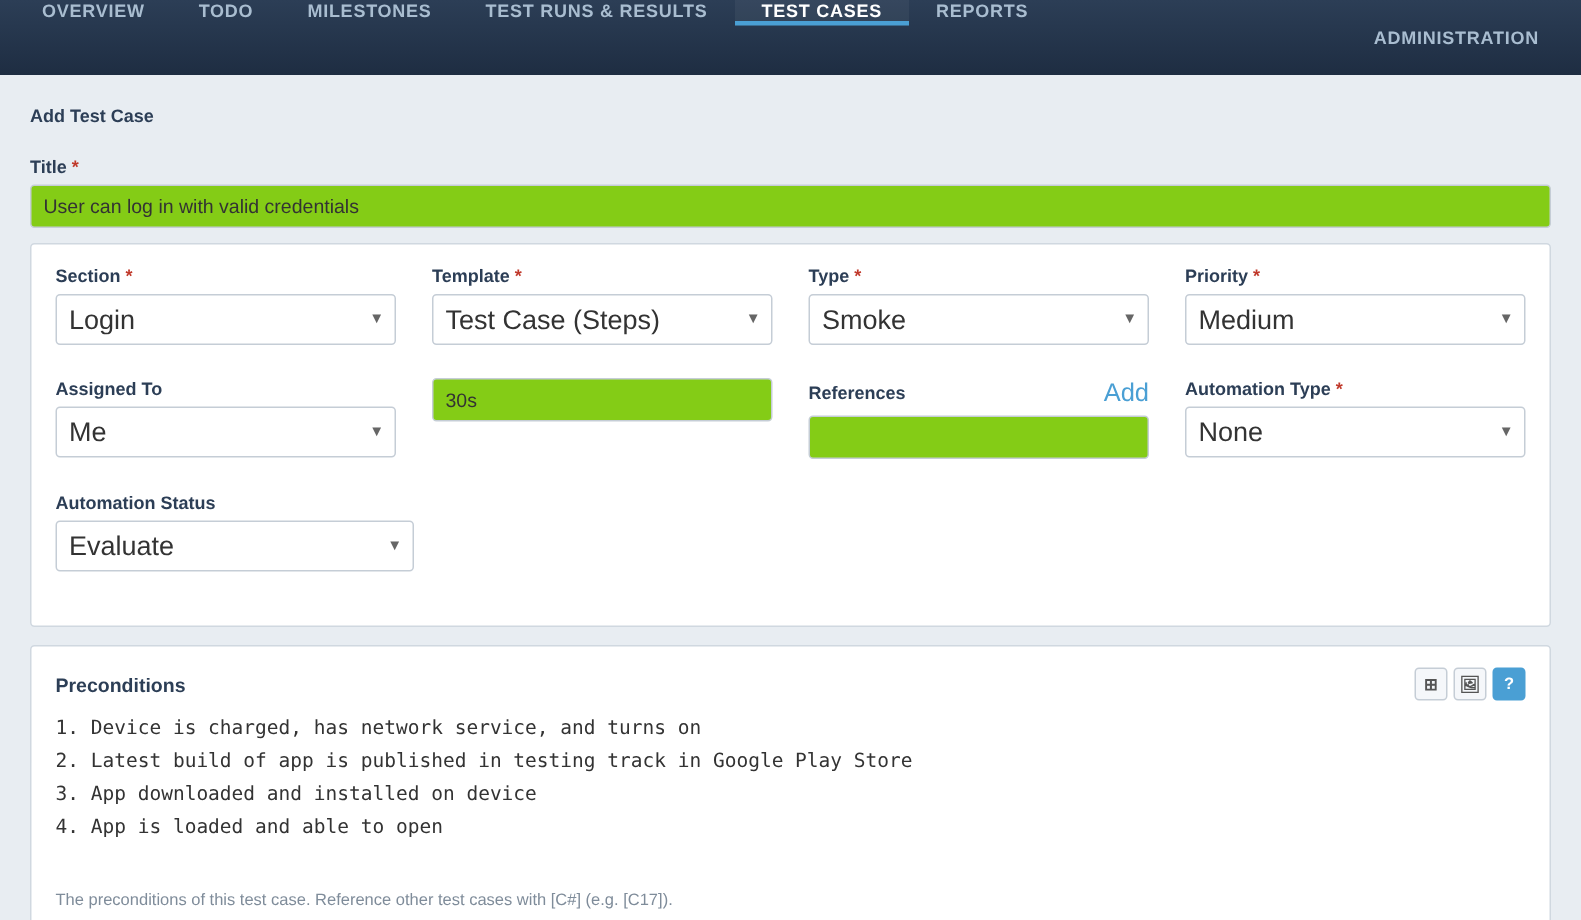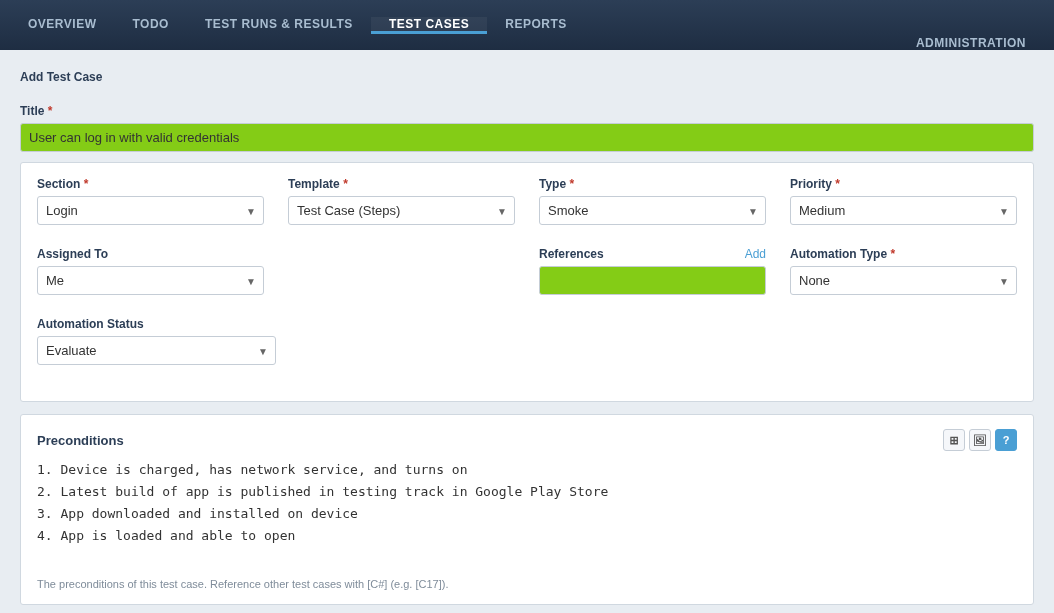--- a/index.html
+++ b/index.html
@@ -13,21 +13,21 @@
     
     nav {
       background: linear-gradient(180deg, #2c3e56 0%, #1e2d42 100%);
       display: flex;
       align-items: stretch;
       height: 50px;
       padding: 0 10px;
     }
     nav .nav-items {
       display: flex;
-      align-items: center;
+      align-items: flex-start;
       flex: 1;
     }
     nav .nav-item {
       display: flex;
       align-items: center;
       padding: 0 18px;
       color: #a9bdd0;
       font-size: 12px;
       font-weight: bold;
       letter-spacing: 0.5px;
@@ -35,21 +35,21 @@
       text-transform: uppercase;
       border-bottom: 3px solid transparent;
     }
     nav .nav-item.active {
       color: #fff;
       border-bottom: 3px solid #4a9fd4;
       background: rgba(255,255,255,0.05);
     }
     nav .nav-admin {
       display: flex;
-      align-items: flex-end;
+      align-items: center;
       padding: 0 18px;
       color: #a9bdd0;
       font-size: 12px;
       font-weight: bold;
       letter-spacing: 0.5px;
       cursor: pointer;
       text-transform: uppercase;
       margin-left: auto;
     }
 
@@ -114,21 +114,21 @@
 
     
     .select-wrapper {
       position: relative;
     }
     .select-wrapper select {
       width: 100%;
       border: 1px solid #c5cdd6;
       border-radius: 3px;
       padding: 6px 28px 6px 8px;
-      font-size: 13px;
+      font-size: 18px;
       color: #333;
       background: #fff;
       appearance: none;
       -webkit-appearance: none;
       outline: none;
       cursor: pointer;
     }
     .select-arrow {
       position: absolute;
       right: 8px;
@@ -141,21 +141,21 @@
 
     
     .references-label-row {
       display: flex;
       align-items: center;
       justify-content: space-between;
       margin-bottom: 5px;
     }
     .references-add-link {
       color: #4a9fd4;
-      font-size: 12px;
+      font-size: 17px;
       cursor: pointer;
       font-weight: normal;
       text-align: center;
     }
 
     
     .section-header {
       font-size: 13px;
       font-weight: bold;
       color: #2c3e56;
@@ -226,20 +226,23 @@
 
 <nav>
   <div class="nav-items">
     <div class="nav-item">
       <span>OVERVIEW</span>
     </div>
     <div class="nav-item">
       <span>TODO</span>
     </div>
     <div class="nav-item">
+      <span>MILESTONES</span>
+    </div>
+    <div class="nav-item">
       <span>TEST RUNS &amp; RESULTS</span>
     </div>
     <div class="nav-item active">
       <span>TEST CASES</span>
     </div>
     <div class="nav-item">
       <span>REPORTS</span>
     </div>
   </div>
   <div class="nav-admin">
@@ -333,20 +336,21 @@
         <div class="select-wrapper">
           <select>
             <option value="Me">Me</option>
             <option value="Unassigned">Unassigned</option>
           </select>
           <span class="select-arrow">▼</span>
         </div>
       </div>
 
       <div class="field-group">
+        <input type="text" value="30s" style="">
       </div>
 
       <div class="field-group">
         <div class="references-label-row">
           <span class="field-label" style="margin-bottom:0;">References</span>
           <span class="references-add-link">Add</span>
         </div>
         <input type="text" value="" style="">
       </div>
 

